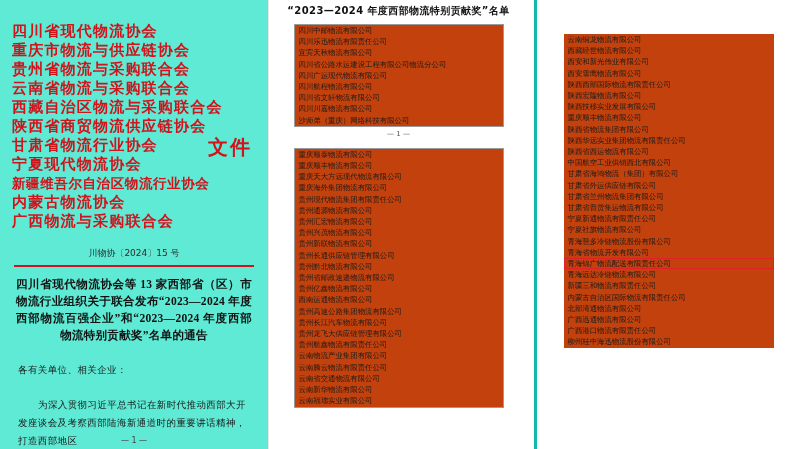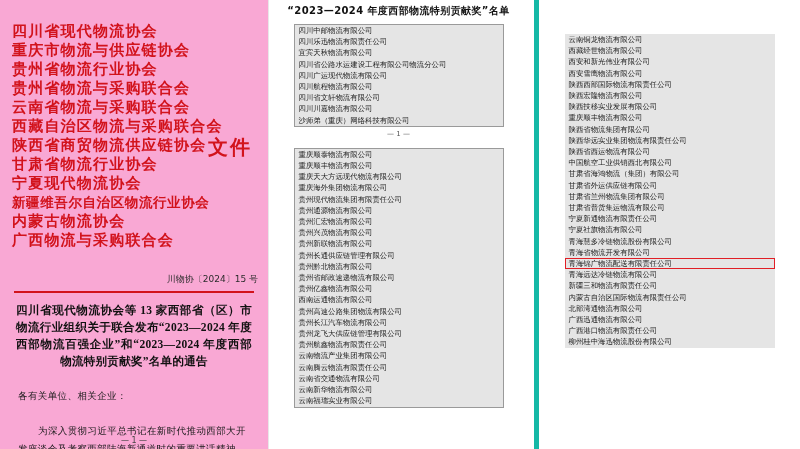--- a/index.html
+++ b/index.html
@@ -21,21 +21,21 @@
     display: flex;
     flex-direction: row;
     box-sizing: border-box;
   }
 
   
   .left-doc {
     position: relative;
     width: 268px;
     height: 449px;
-    background: #f9a8d4;
+    background: #5eead4;
     box-sizing: border-box;
     padding: 6px 10px 0 10px;
     overflow: hidden;
   }
   .assoc-list {
     margin-top: 16px;
     padding-left: 2px;
   }
   .assoc-line {
     color: #d2131c;
@@ -54,22 +54,22 @@
     position: absolute;
     right: 16px;
     top: 134px;
     color: #d2131c;
     font-family: "DejaVu Sans", "Liberation Sans", sans-serif;
     font-size: 20px;
     font-weight: 700;
     letter-spacing: 2px;
   }
   .doc-number {
-    margin-top: 23px;
-    text-align: right;
+    margin-top: 16px;
+    text-align: center;
     font-family: "DejaVu Sans", "Liberation Sans", sans-serif;
     font-size: 9px;
     color: #2b2b2b;
   }
   .red-rule {
     margin: 5px 4px 0 4px;
     height: 2px;
     background: #d2131c;
   }
   .doc-title {
@@ -113,38 +113,38 @@
     overflow: hidden;
   }
   .mid-doc {
     width: 266px;
     padding: 4px 6px 0 0;
     border-left: 1px solid #e8e8e8;
   }
   .right-doc {
     width: 266px;
     padding: 4px 6px 0 6px;
-    border-left: 5px solid #14b8a6;
+    border-left: 3px solid #14b8a6;
   }
   .list-title {
     text-align: center;
     font-family: "DejaVu Sans", "Liberation Sans", sans-serif;
     font-size: 10px;
     font-weight: 700;
     color: #111;
     letter-spacing: 0.4px;
     margin-bottom: 6px;
     white-space: nowrap;
   }
   .col-box {
     border: 1px solid #9a9a9a;
     box-sizing: border-box;
     width: 210px;
     margin: 0 auto;
-    background: #e5e5e5;
+    background: #c2410c;
   }
   .col-box.nb { border: none; }
   .name-row {
     font-family: "DejaVu Sans", "Liberation Sans", sans-serif;
     font-size: 7.4px;
     line-height: 11.2px;
     color: #1b1b1b;
     padding: 0 4px;
     white-space: nowrap;
     overflow: hidden;
@@ -168,21 +168,20 @@
 </head>
 <body>
 
 <div class="page">
 
   <div class="left-doc">
 
     <div class="assoc-list">
       <div class="assoc-line">四川省现代物流协会</div>
       <div class="assoc-line">重庆市物流与供应链协会</div>
-      <div class="assoc-line">贵州省物流行业协会</div>
       <div class="assoc-line">贵州省物流与采购联合会</div>
       <div class="assoc-line">云南省物流与采购联合会</div>
       <div class="assoc-line">西藏自治区物流与采购联合会</div>
       <div class="assoc-line">陕西省商贸物流供应链协会</div>
       <div class="assoc-line">甘肃省物流行业协会</div>
       <div class="assoc-line">宁夏现代物流协会</div>
       <div class="assoc-line small">新疆维吾尔自治区物流行业协会</div>
       <div class="assoc-line">内蒙古物流协会</div>
       <div class="assoc-line">广西物流与采购联合会</div>
     </div>

